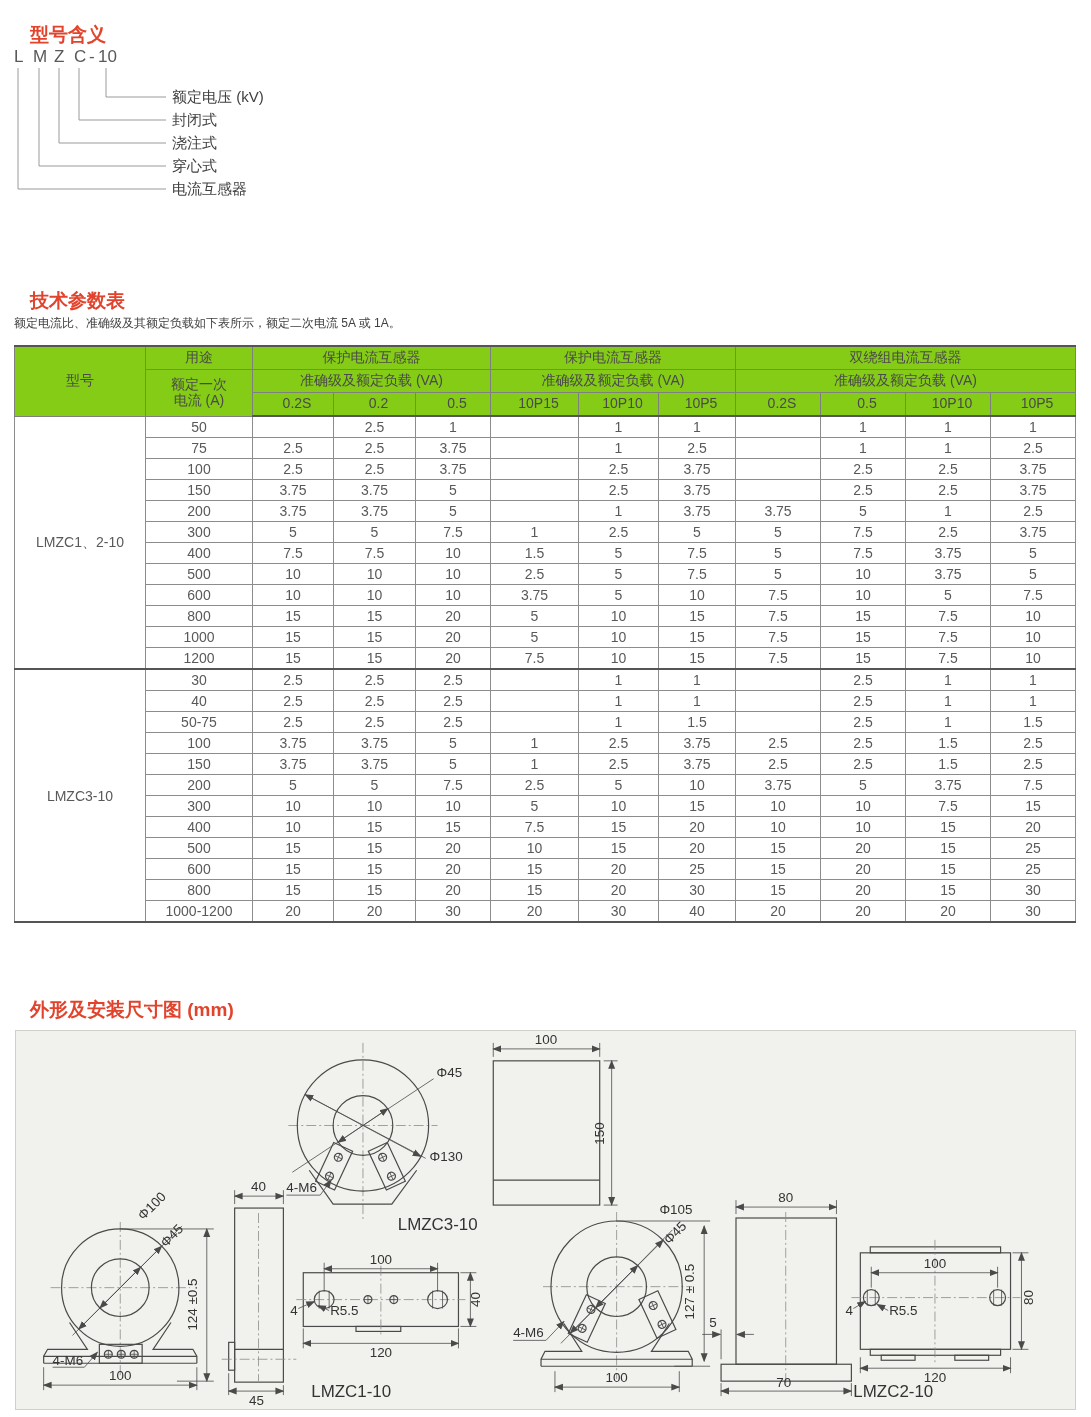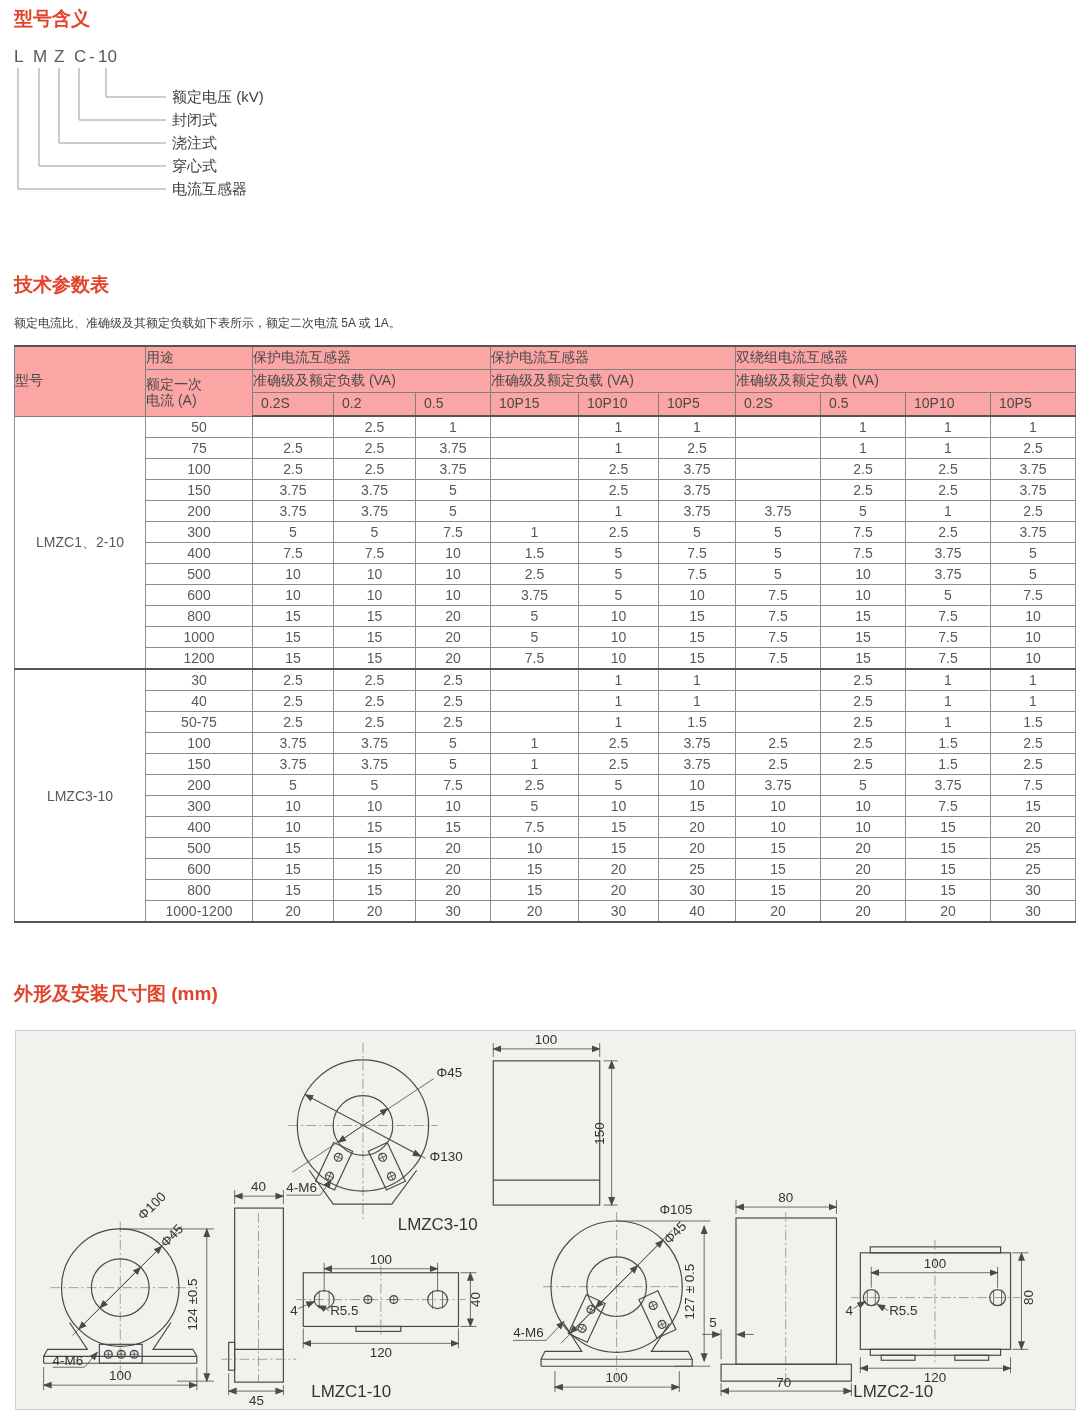--- a/index.html
+++ b/index.html
@@ -1,37 +1,37 @@
 <!DOCTYPE html>
 <html><head>
 <meta charset="utf-8">
 <style>
   html,body{margin:0;padding:0;}
   body{
     width:1091px;height:1417px;position:relative;background:#ffffff;
     font-family:"Liberation Sans",sans-serif;overflow:hidden;
   }
-  .sec-title{position:absolute;margin:0;font-size:19px;font-weight:bold;color:#e2432c;white-space:nowrap;}
+  .sec-title{position:absolute;margin:16px;font-size:19px;font-weight:bold;color:#e2432c;white-space:nowrap;}
   .t1{left:14px;top:6px}
   .t2{left:14px;top:272px}
   .t3{left:14px;top:981px}
   .model-svg{position:absolute;left:0;top:40px;}
   .code-letter{font-size:17px;fill:#595959;}
   .mlabel{font-size:15px;fill:#404040;}
   .mline{stroke:#9a9a9a;stroke-width:1;fill:none;}
   .intro{position:absolute;left:14px;top:315px;margin:0;font-size:12px;color:#404040;white-space:nowrap;}
   table.params{
     position:absolute;left:14px;top:345px;width:1061px;
     border-collapse:collapse;table-layout:fixed;
     font-size:14px;color:#595959;
     border-top:2px solid #555;border-bottom:2px solid #555;
   }
   .params th{
-    background:#fca5a5;font-weight:normal;color:#4a4a4a;
-    border:1px solid #7f7f7f;height:22px;padding:0;text-align:left;line-height:1.12;
+    background:#84cc16;font-weight:normal;color:#4a4a4a;
+    border:1px solid #7f7f7f;height:22px;padding:0;text-align:center;line-height:1.12;
   }
   .params thead tr:last-child th{border-bottom:2px solid #555;padding-left:8px;}
   .params td{
     border:1px solid #8c8c8c;height:20px;padding:0;text-align:center;
     white-space:nowrap;overflow:hidden;line-height:1;
   }
   .params tr.sec-start td{border-top:2px solid #555;}
   .blk{display:block;}
   .panel{
     position:absolute;left:15px;top:1030px;width:1061px;height:380px;

